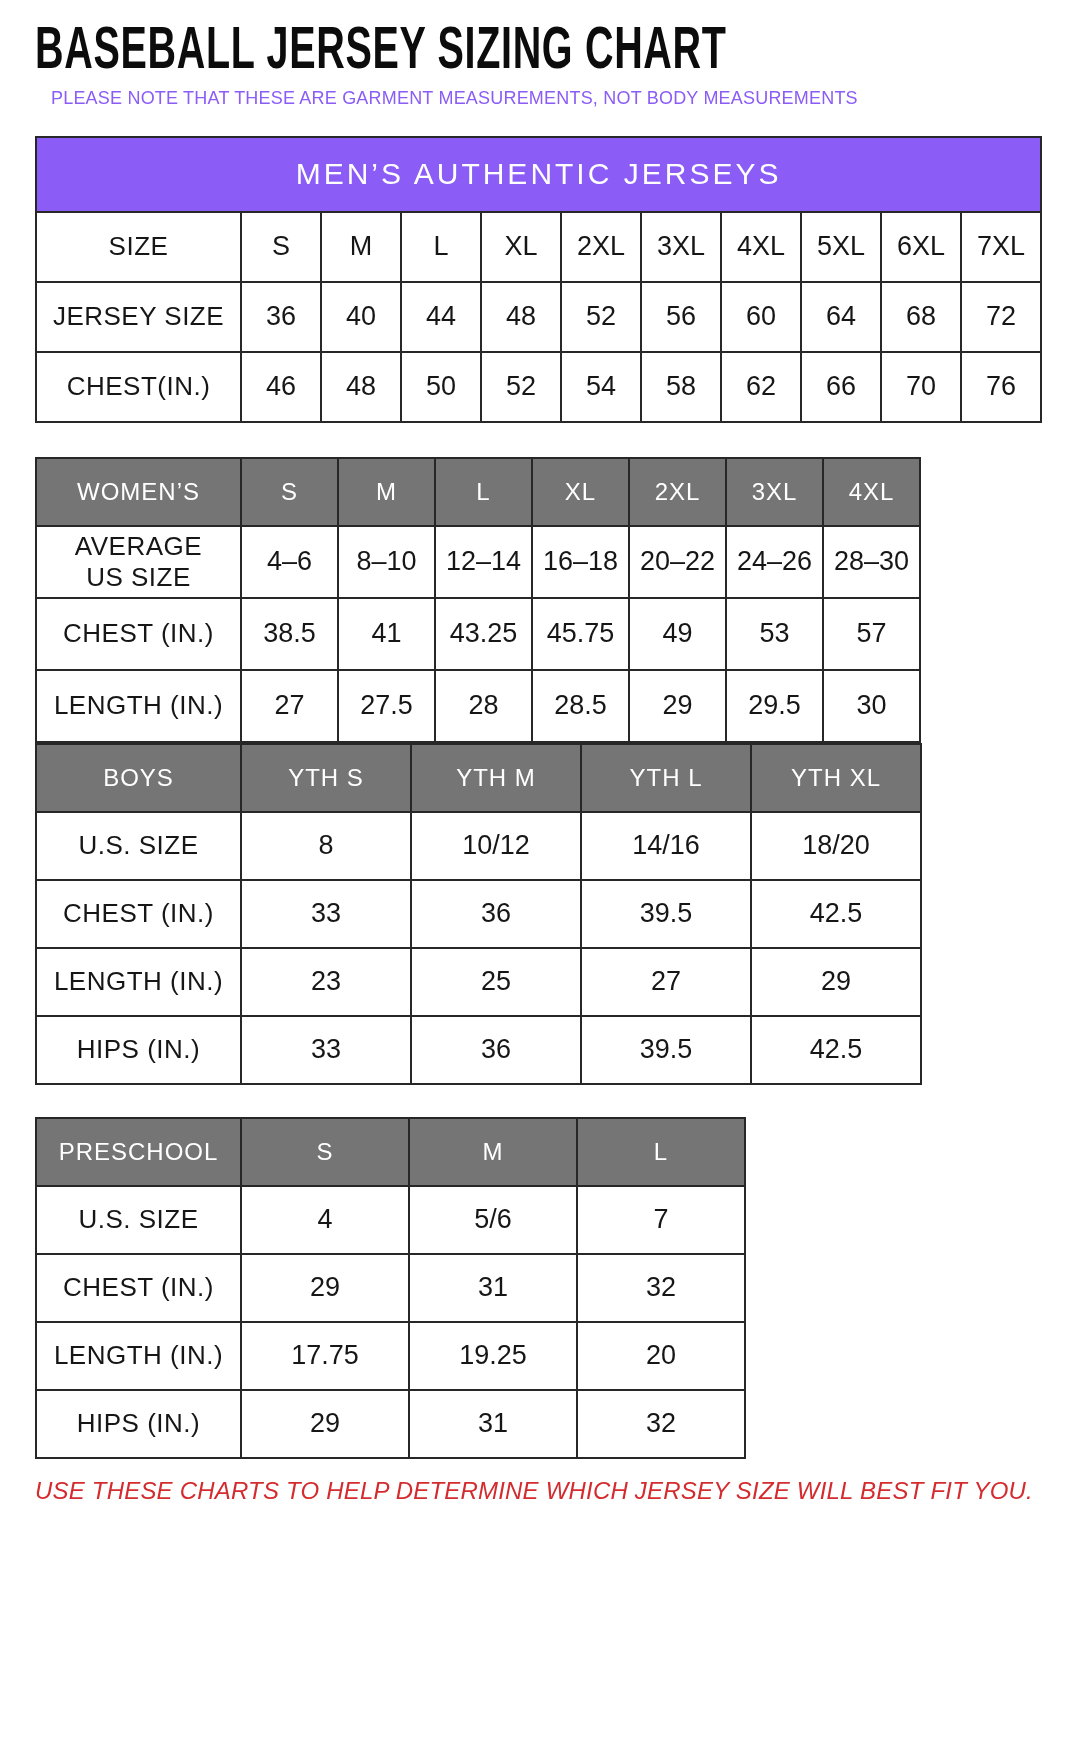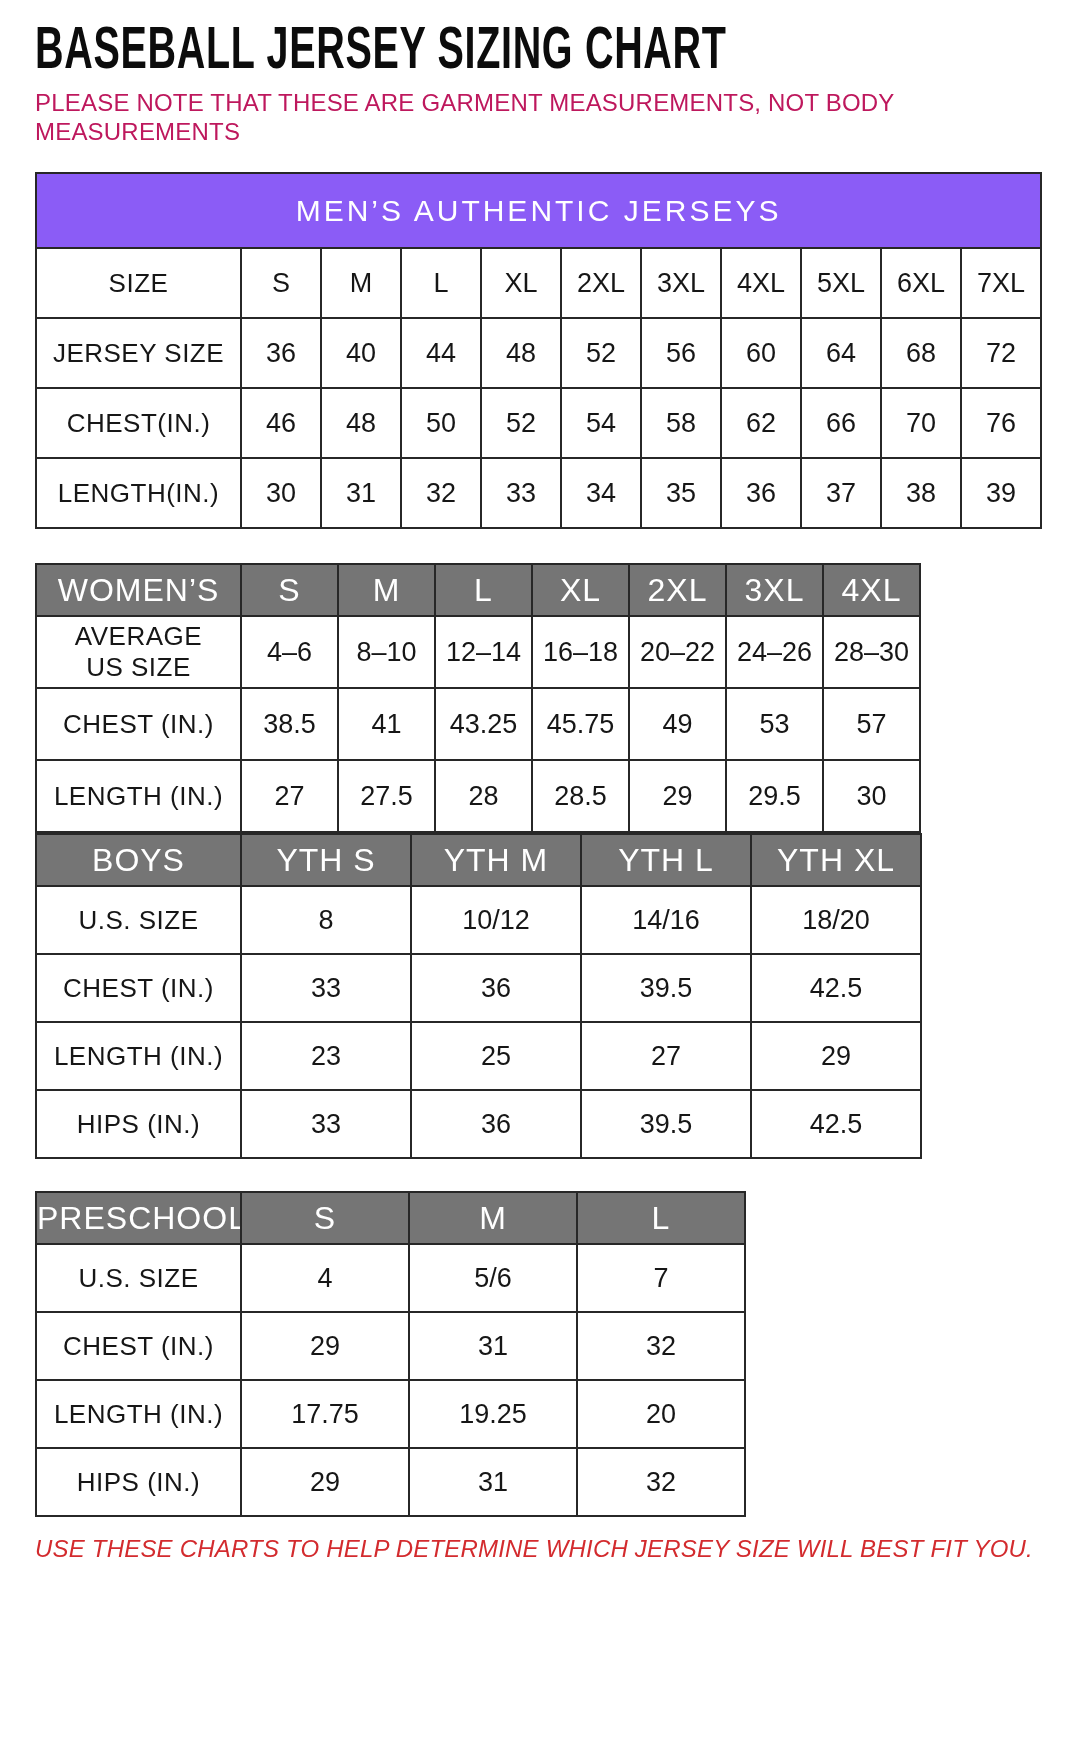--- a/index.html
+++ b/index.html
@@ -19,25 +19,25 @@
     font-size: 59px;
     line-height: 1.05;
     font-weight: 700;
     color: #0c0c0c;
     letter-spacing: 1px;
     white-space: nowrap;
     transform: scaleX(0.67);
     transform-origin: left center;
   }
   .note {
-    color: #be185d;
-    font-size: 24px;
+    color: #8b5cf6;
+    font-size: 18px;
     line-height: 1.22;
     max-width: 905px;
-    margin: 0 0 26px 0;
+    margin: 0 0 26px 16px;
     letter-spacing: 0.2px;
   }
   table.sizing-table {
     border-collapse: collapse;
     table-layout: fixed;
   }
   .sizing-table td, .sizing-table th {
     border: 2px solid #272727;
     text-align: center;
     vertical-align: middle;
@@ -55,25 +55,25 @@
   }
   th.band {
     height: 75px;
     background: #8b5cf6;
     color: #ffffff;
     font-weight: 400;
     font-size: 30px;
     letter-spacing: 3px;
   }
   th.col-h {
-    height: 52px;
+    height: 68px;
     background: #757575;
     color: #ffffff;
     font-weight: 400;
-    font-size: 32px;
+    font-size: 24px;
     letter-spacing: 1px;
   }
   
   .mens { width: 1005px; }
   .mens .c-label { width: 205px; }
   .mens .c-val  { width: 80px; }
   
   .womens { width: 885px; margin-top: 34px; }
   .womens .c-label { width: 205px; }
   .womens .c-val  { width: 97px; }
@@ -157,33 +157,20 @@
         <td>48</td>
         <td>50</td>
         <td>52</td>
         <td>54</td>
         <td>58</td>
         <td>62</td>
         <td>66</td>
         <td>70</td>
         <td>76</td>
       </tr>
-      <tr>
-        <td class="lbl">LENGTH(IN.)</td>
-        <td>30</td>
-        <td>31</td>
-        <td>32</td>
-        <td>33</td>
-        <td>34</td>
-        <td>35</td>
-        <td>36</td>
-        <td>37</td>
-        <td>38</td>
-        <td>39</td>
-      </tr>
     </tbody>
   </table>
 
   <table class="sizing-table womens">
     <colgroup>
       <col class="c-label">
       <col class="c-val">
         <col class="c-val">
         <col class="c-val">
         <col class="c-val">

